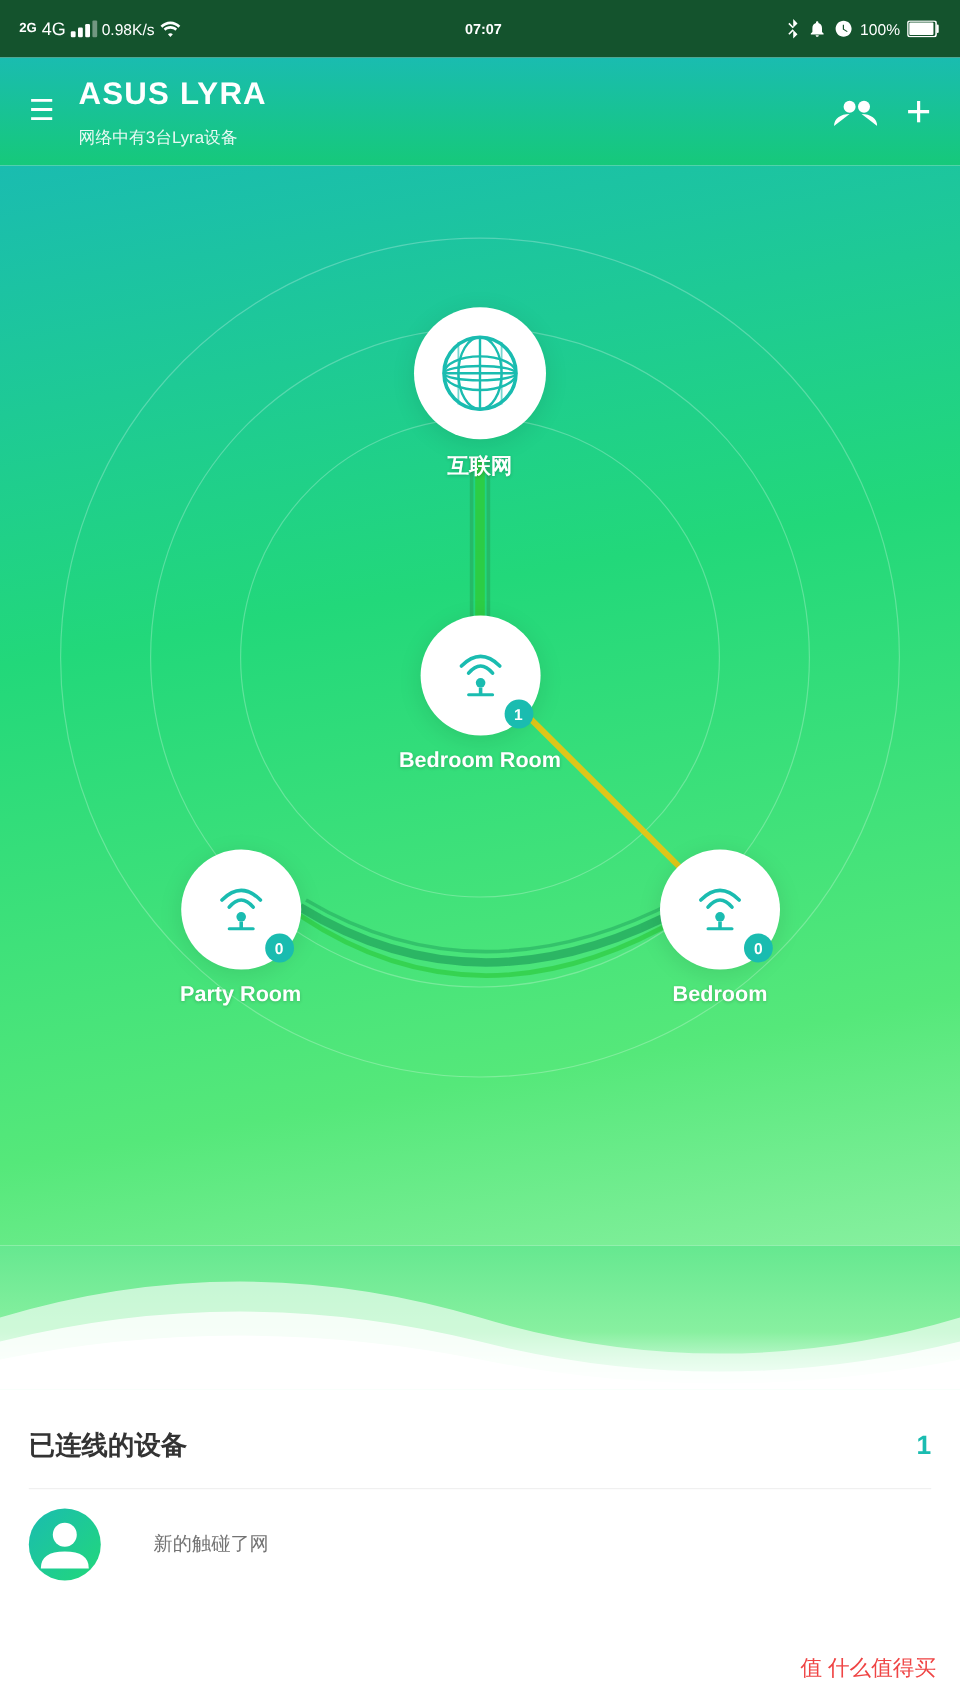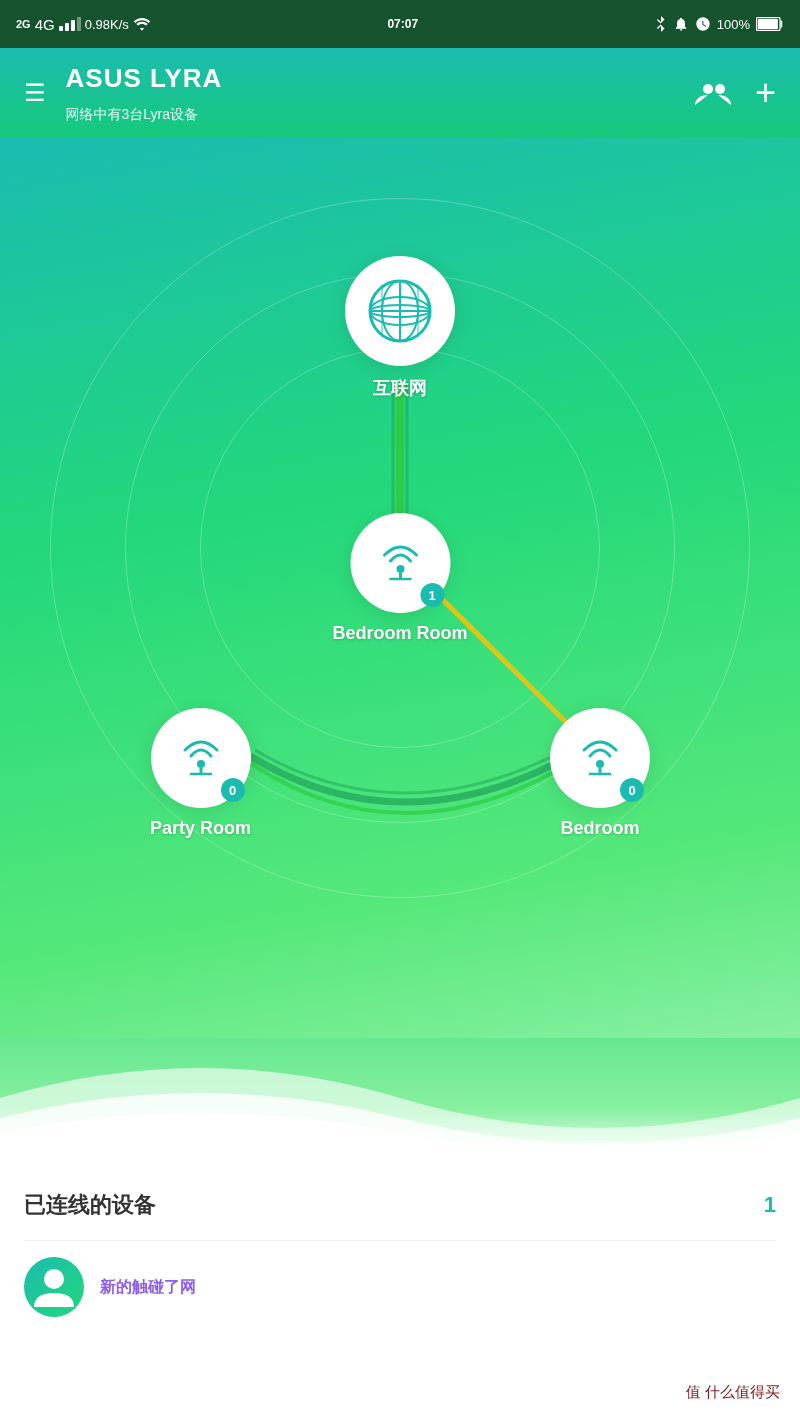--- a/index.html
+++ b/index.html
@@ -216,29 +216,29 @@
       border-radius: 50%;
       background: linear-gradient(135deg, #1abcb0, #22d87a);
       display: flex;
       align-items: center;
       justify-content: center;
       flex-shrink: 0;
       overflow: hidden;
     }
 
     .device-info { flex: 1; }
-    .device-name { font-size: 16px; color: #8b5cf6; font-weight: 700; }
+    .device-name { font-size: 16px; color: #737373; font-weight: 400; margin-left: 28px; }
 
     
     .watermark {
       position: fixed;
       bottom: 20px;
       right: 20px;
-      font-size: 15px;
-      color: #7f1d1d;
+      font-size: 18px;
+      color: #ef4444;
     }
 
     
     .signal-bars { display: flex; align-items: flex-end; gap: 2px; }
     .signal-bar { width: 4px; background: white; border-radius: 1px; }
   </style>
 </head>
 <body>
 
 <div class="status-bar">

